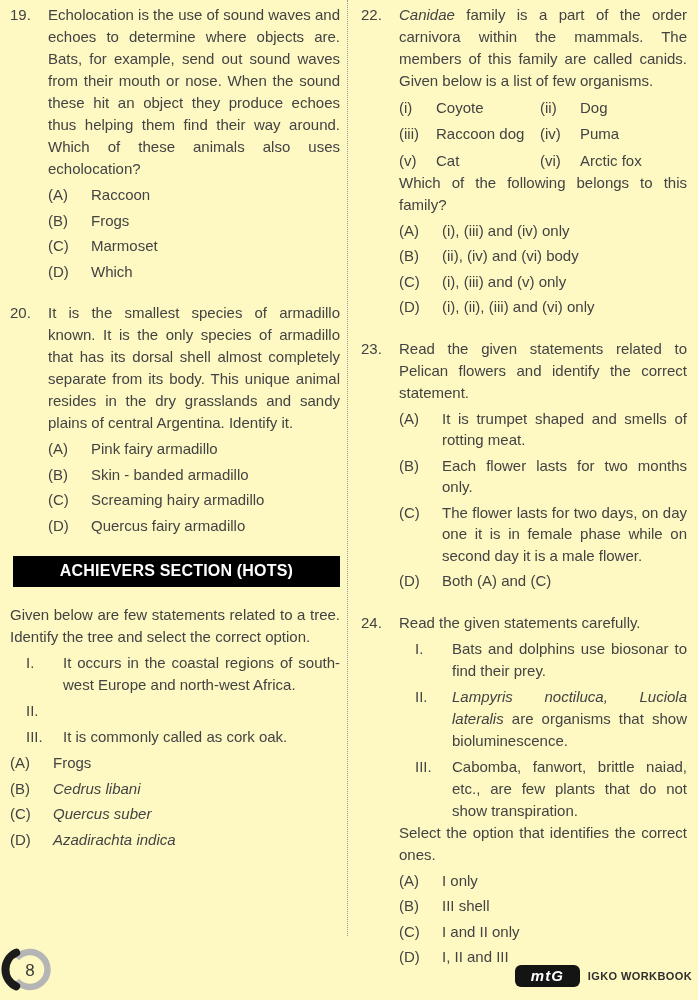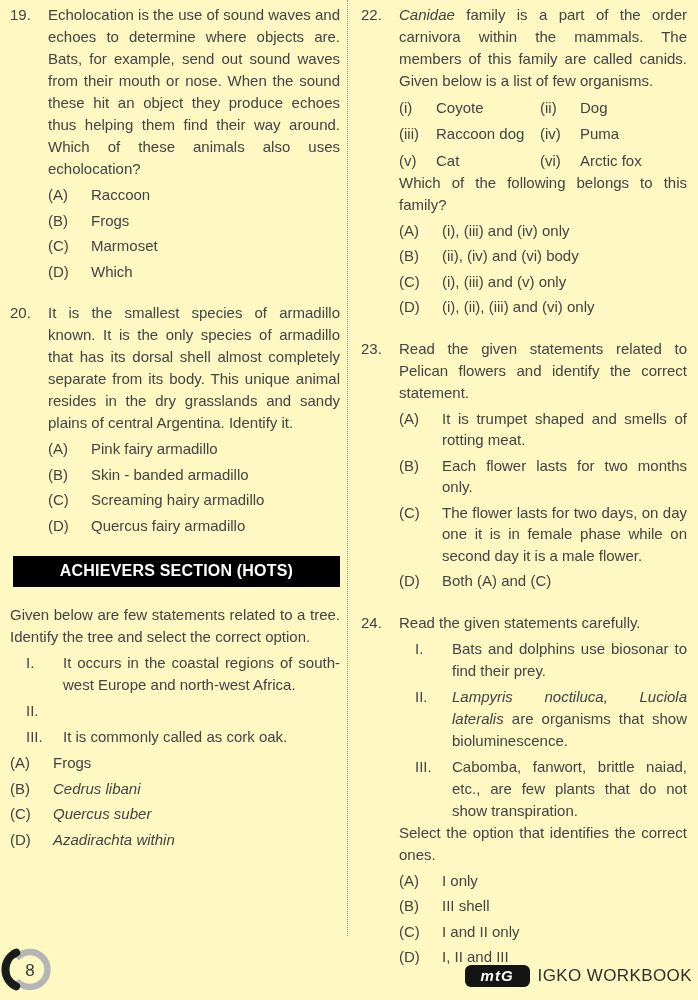--- a/index.html
+++ b/index.html
@@ -38,21 +38,21 @@
     text-align:center; padding:6px 0 7px; margin:6px 0 17px 3px; letter-spacing:0.2px;
   }
 
   .footer { position:absolute; left:0; right:0; bottom:0; height:60px; }
   .page-badge { position:absolute; left:1px; bottom:4px; width:52px; height:52px; }
   .brand { position:absolute; right:6px; bottom:13px; display:flex; align-items:center; gap:8px; }
   .logo {
     background:#141414; color:#ffffff; font-weight:bold; font-style:italic;
     font-size:15px; line-height:15px; padding:3px 16px 4px; border-radius:6px; letter-spacing:1px;
   }
-  .book { font-size:17px; font-weight:normal; color:#2e2e2e; letter-spacing:0.4px; }
+  .book { font-size:11px; font-weight:bold; color:#2e2e2e; letter-spacing:0.4px; }
 </style>
 </head>
 <body>
 
 <div class="page">
   <div class="main">
     <div class="col col-left" id="col-left">
         <div class="question">
           <div class="qnum">19.</div>
           <div class="qbody">
@@ -119,21 +119,21 @@
             <div class="opt">
               <span class="olabel">(B)</span>
               <span class="otext"><em>Cedrus libani</em></span>
             </div>
             <div class="opt">
               <span class="olabel">(C)</span>
               <span class="otext"><em>Quercus suber</em></span>
             </div>
             <div class="opt">
               <span class="olabel">(D)</span>
-              <span class="otext"><em>Azadirachta within</em></span>
+              <span class="otext"><em>Azadirachta indica</em></span>
             </div>
           </div>
         </div>
       </div>
     <div class="divider"></div>
     <div class="col col-right" id="col-right">
         <div class="question">
           <div class="qnum">22.</div>
           <div class="qbody">
             <p class="para"><em>Canidae</em><span> family is a part of the order carnivora within the mammals. The members of this family are called canids. Given below is a list of few organisms.</span></p>

